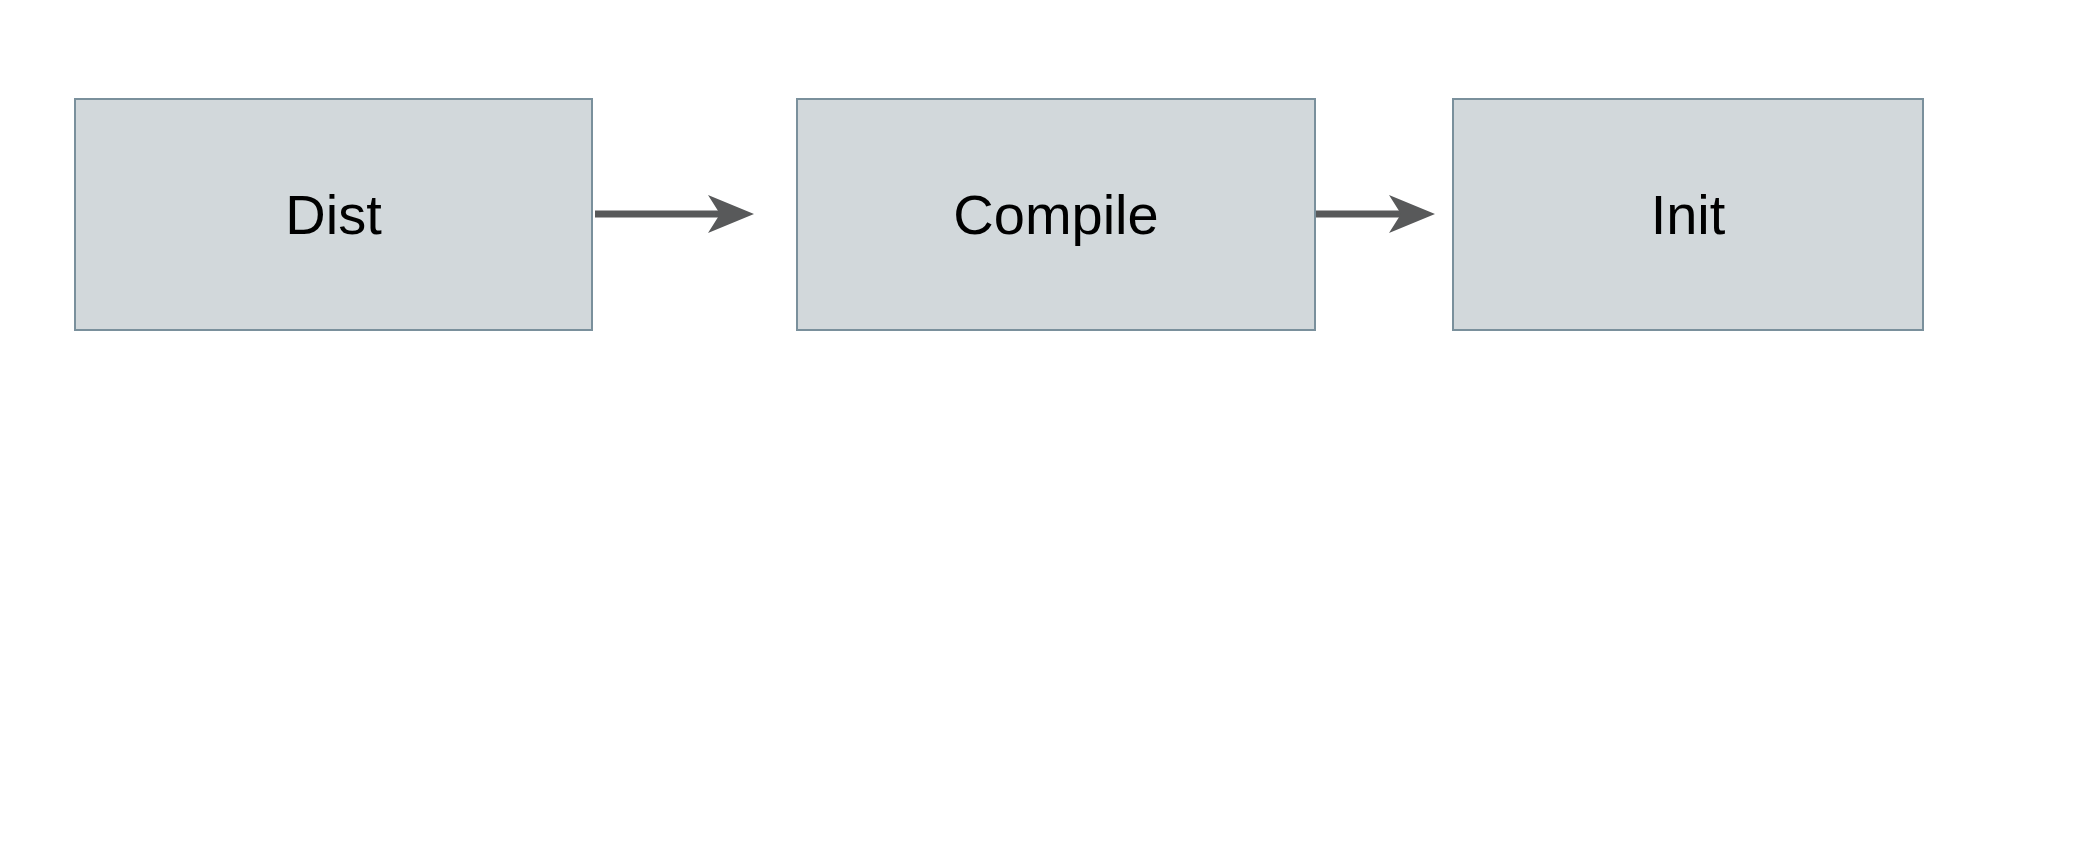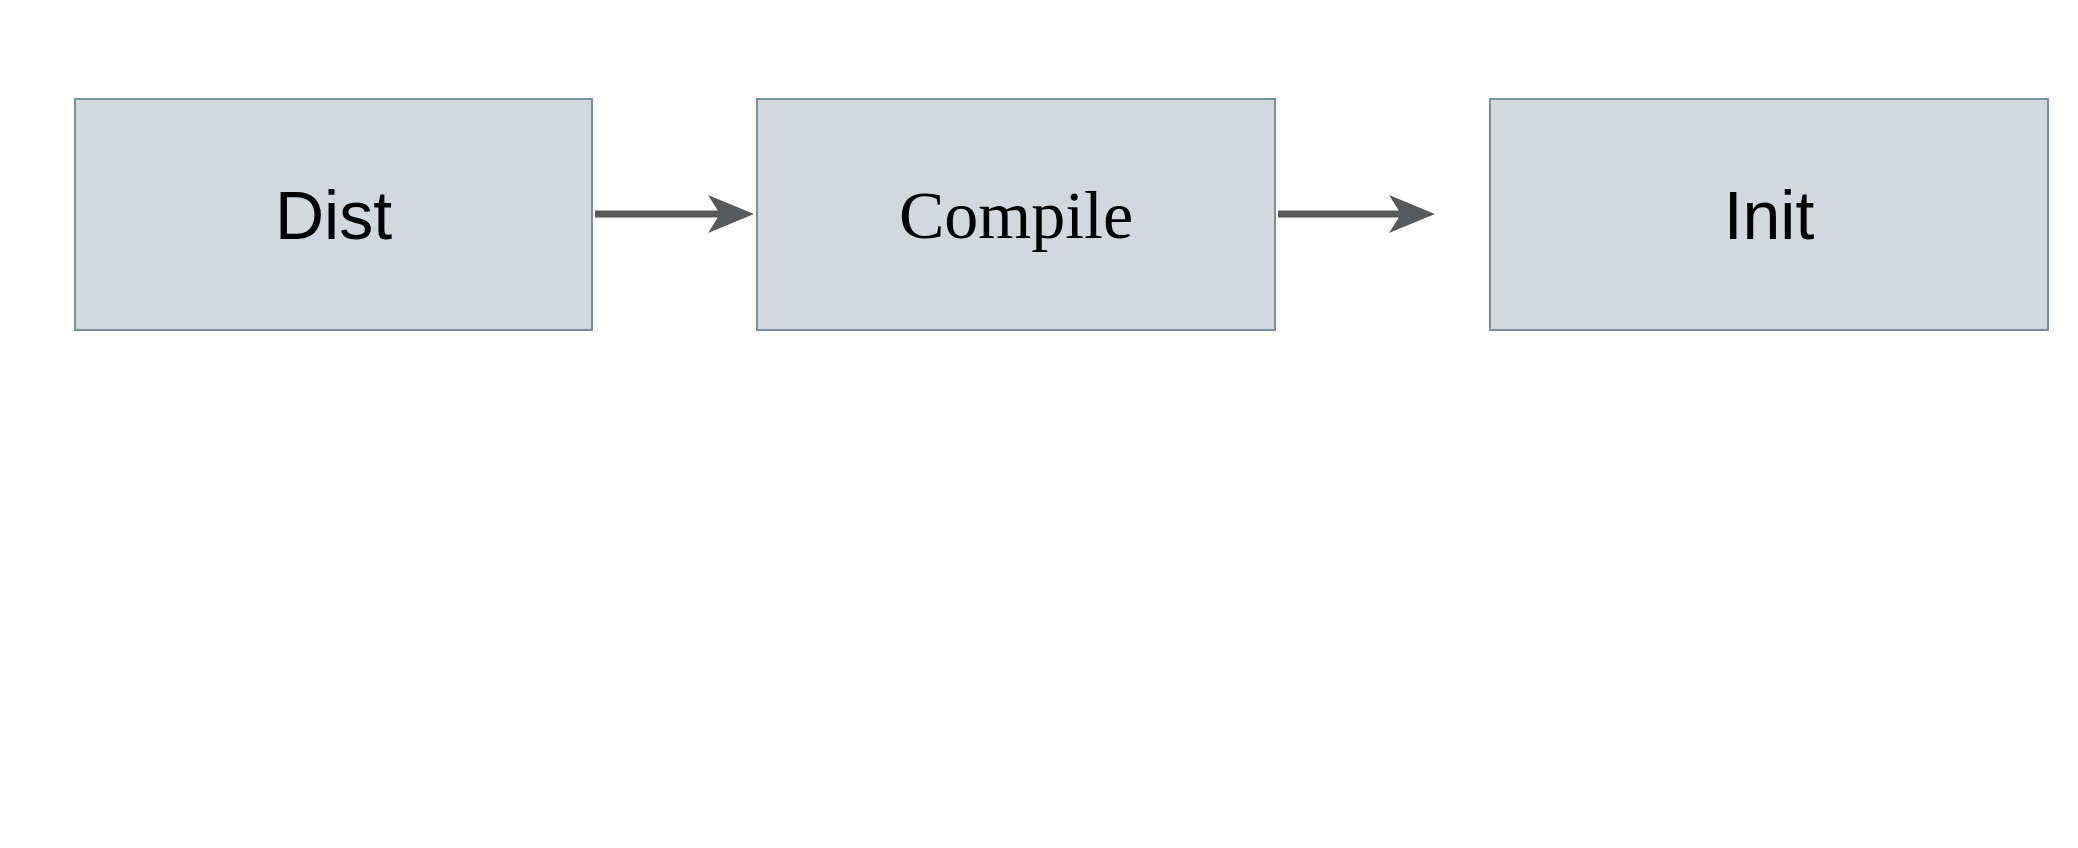--- a/index.html
+++ b/index.html
@@ -18,30 +18,30 @@
   .node {
     position: absolute;
     box-sizing: border-box;
     background: var(--node-fill, #d2d8db);
     border: 2px solid var(--node-border, #7a909c);
     display: flex;
     align-items: center;
     justify-content: center;
   }
   .node-label {
-    font-size: 68px;
+    font-size: 56px;
     font-weight: 400;
     color: var(--text, #000000);
     line-height: 1;
     letter-spacing: 0;
     white-space: nowrap;
   }
   #node-dist    { left: 74px;   top: 98px;  width: 519px; height: 233px; }
-  #node-compile { left: 756px;  top: 98px;  width: 520px; height: 233px; font-family: Liberation Serif, serif; }
-  #node-init    { left: 1489px; top: 98px;  width: 560px; height: 233px; }
+  #node-compile { left: 796px;  top: 98px;  width: 520px; height: 233px; }
+  #node-init    { left: 1452px; top: 98px;  width: 472px; height: 233px; }
   #node-clean   { left: 756px;  top: 510px; width: 520px; height: 233px; }
 
   .edges {
     position: absolute;
     left: 0;
     top: 0;
     width: 2078px;
     height: 848px;
   }
   .edge-line {

